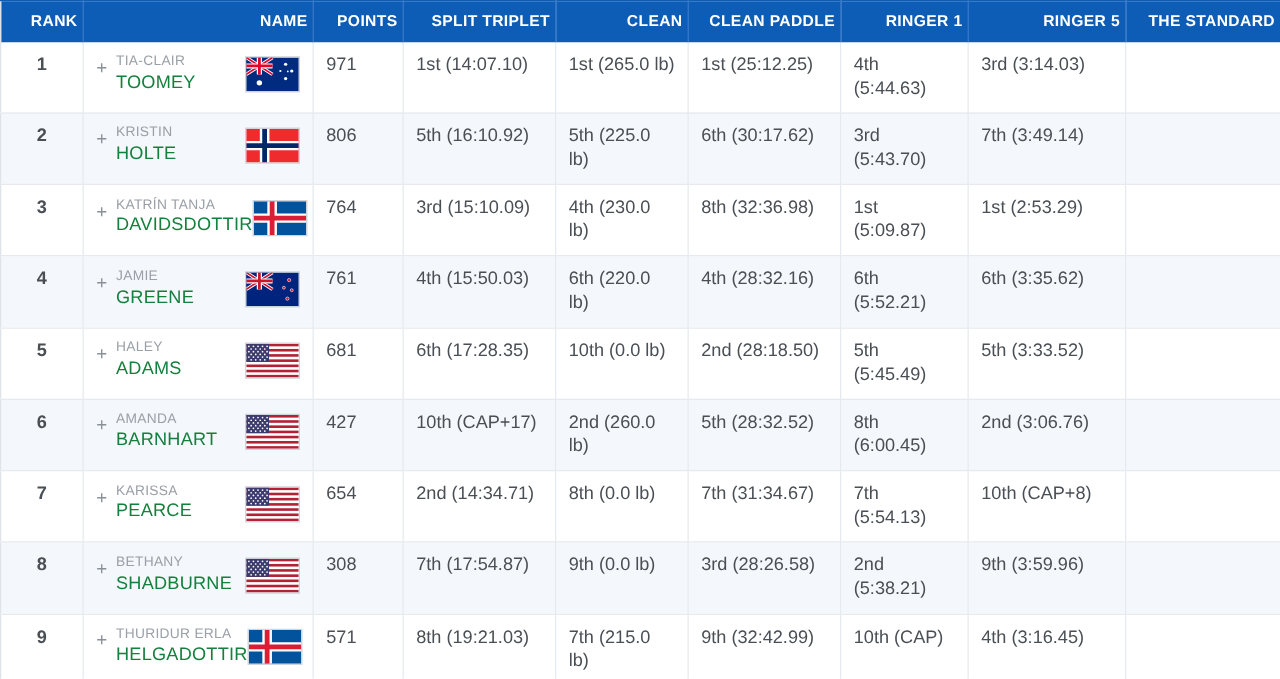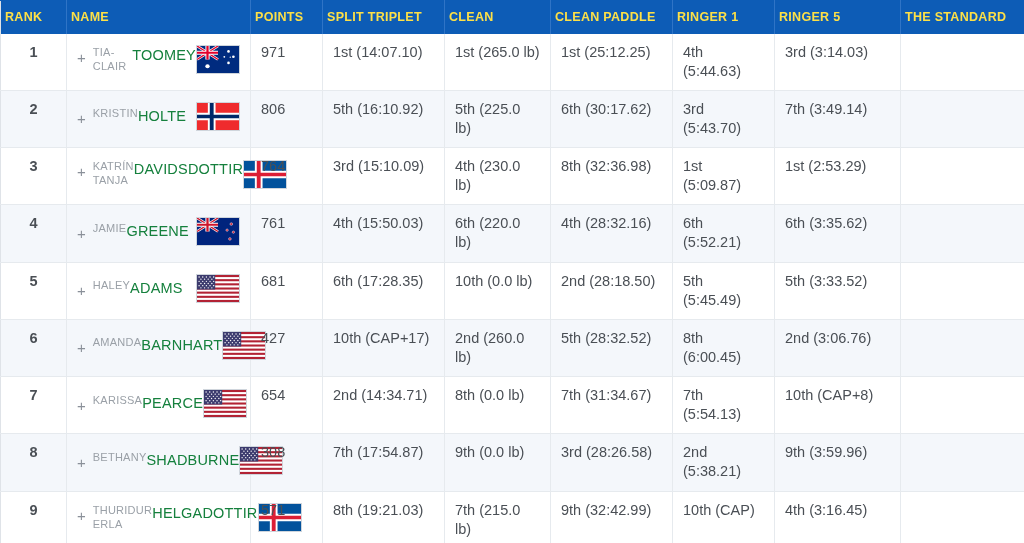--- a/index.html
+++ b/index.html
@@ -19,25 +19,25 @@
     width: 1024px;
     border-collapse: collapse;
     table-layout: fixed;
     border-left: 1px solid #dfe3e8;
     border-right: 1px solid #dfe3e8;
   }
 
   
   #leaderboard thead th {
     background: #0d5cb6;
-    color: #fde047;
+    color: #ffffff;
     font-size: 12.5px;
     font-weight: bold;
     letter-spacing: 0.3px;
-    text-align: left;
+    text-align: right;
     vertical-align: middle;
     height: 33px;
     padding: 0 4px;
     box-sizing: border-box;
     border-right: 1px solid #2f74c6;
     border-top: 1px solid #0d5cb6;
     white-space: nowrap;
   }
   #leaderboard thead th:last-child { border-right: none; }
 
@@ -86,21 +86,21 @@
   }
   .expand-toggle {
     color: #8a9099;
     font-size: 15px;
     line-height: 1;
     padding-top: 4px;
     cursor: pointer;
     user-select: none;
     font-family: "Liberation Sans", sans-serif;
   }
-  .name-text { display: flex; flex-direction: row; }
+  .name-text { display: flex; flex-direction: column; }
   .first-name {
     font-size: 11px;
     color: #9aa0a7;
     letter-spacing: 0.25px;
     text-transform: uppercase;
     line-height: 1.25;
   }
   .last-name {
     font-size: 14.5px;
     color: #15803d;

